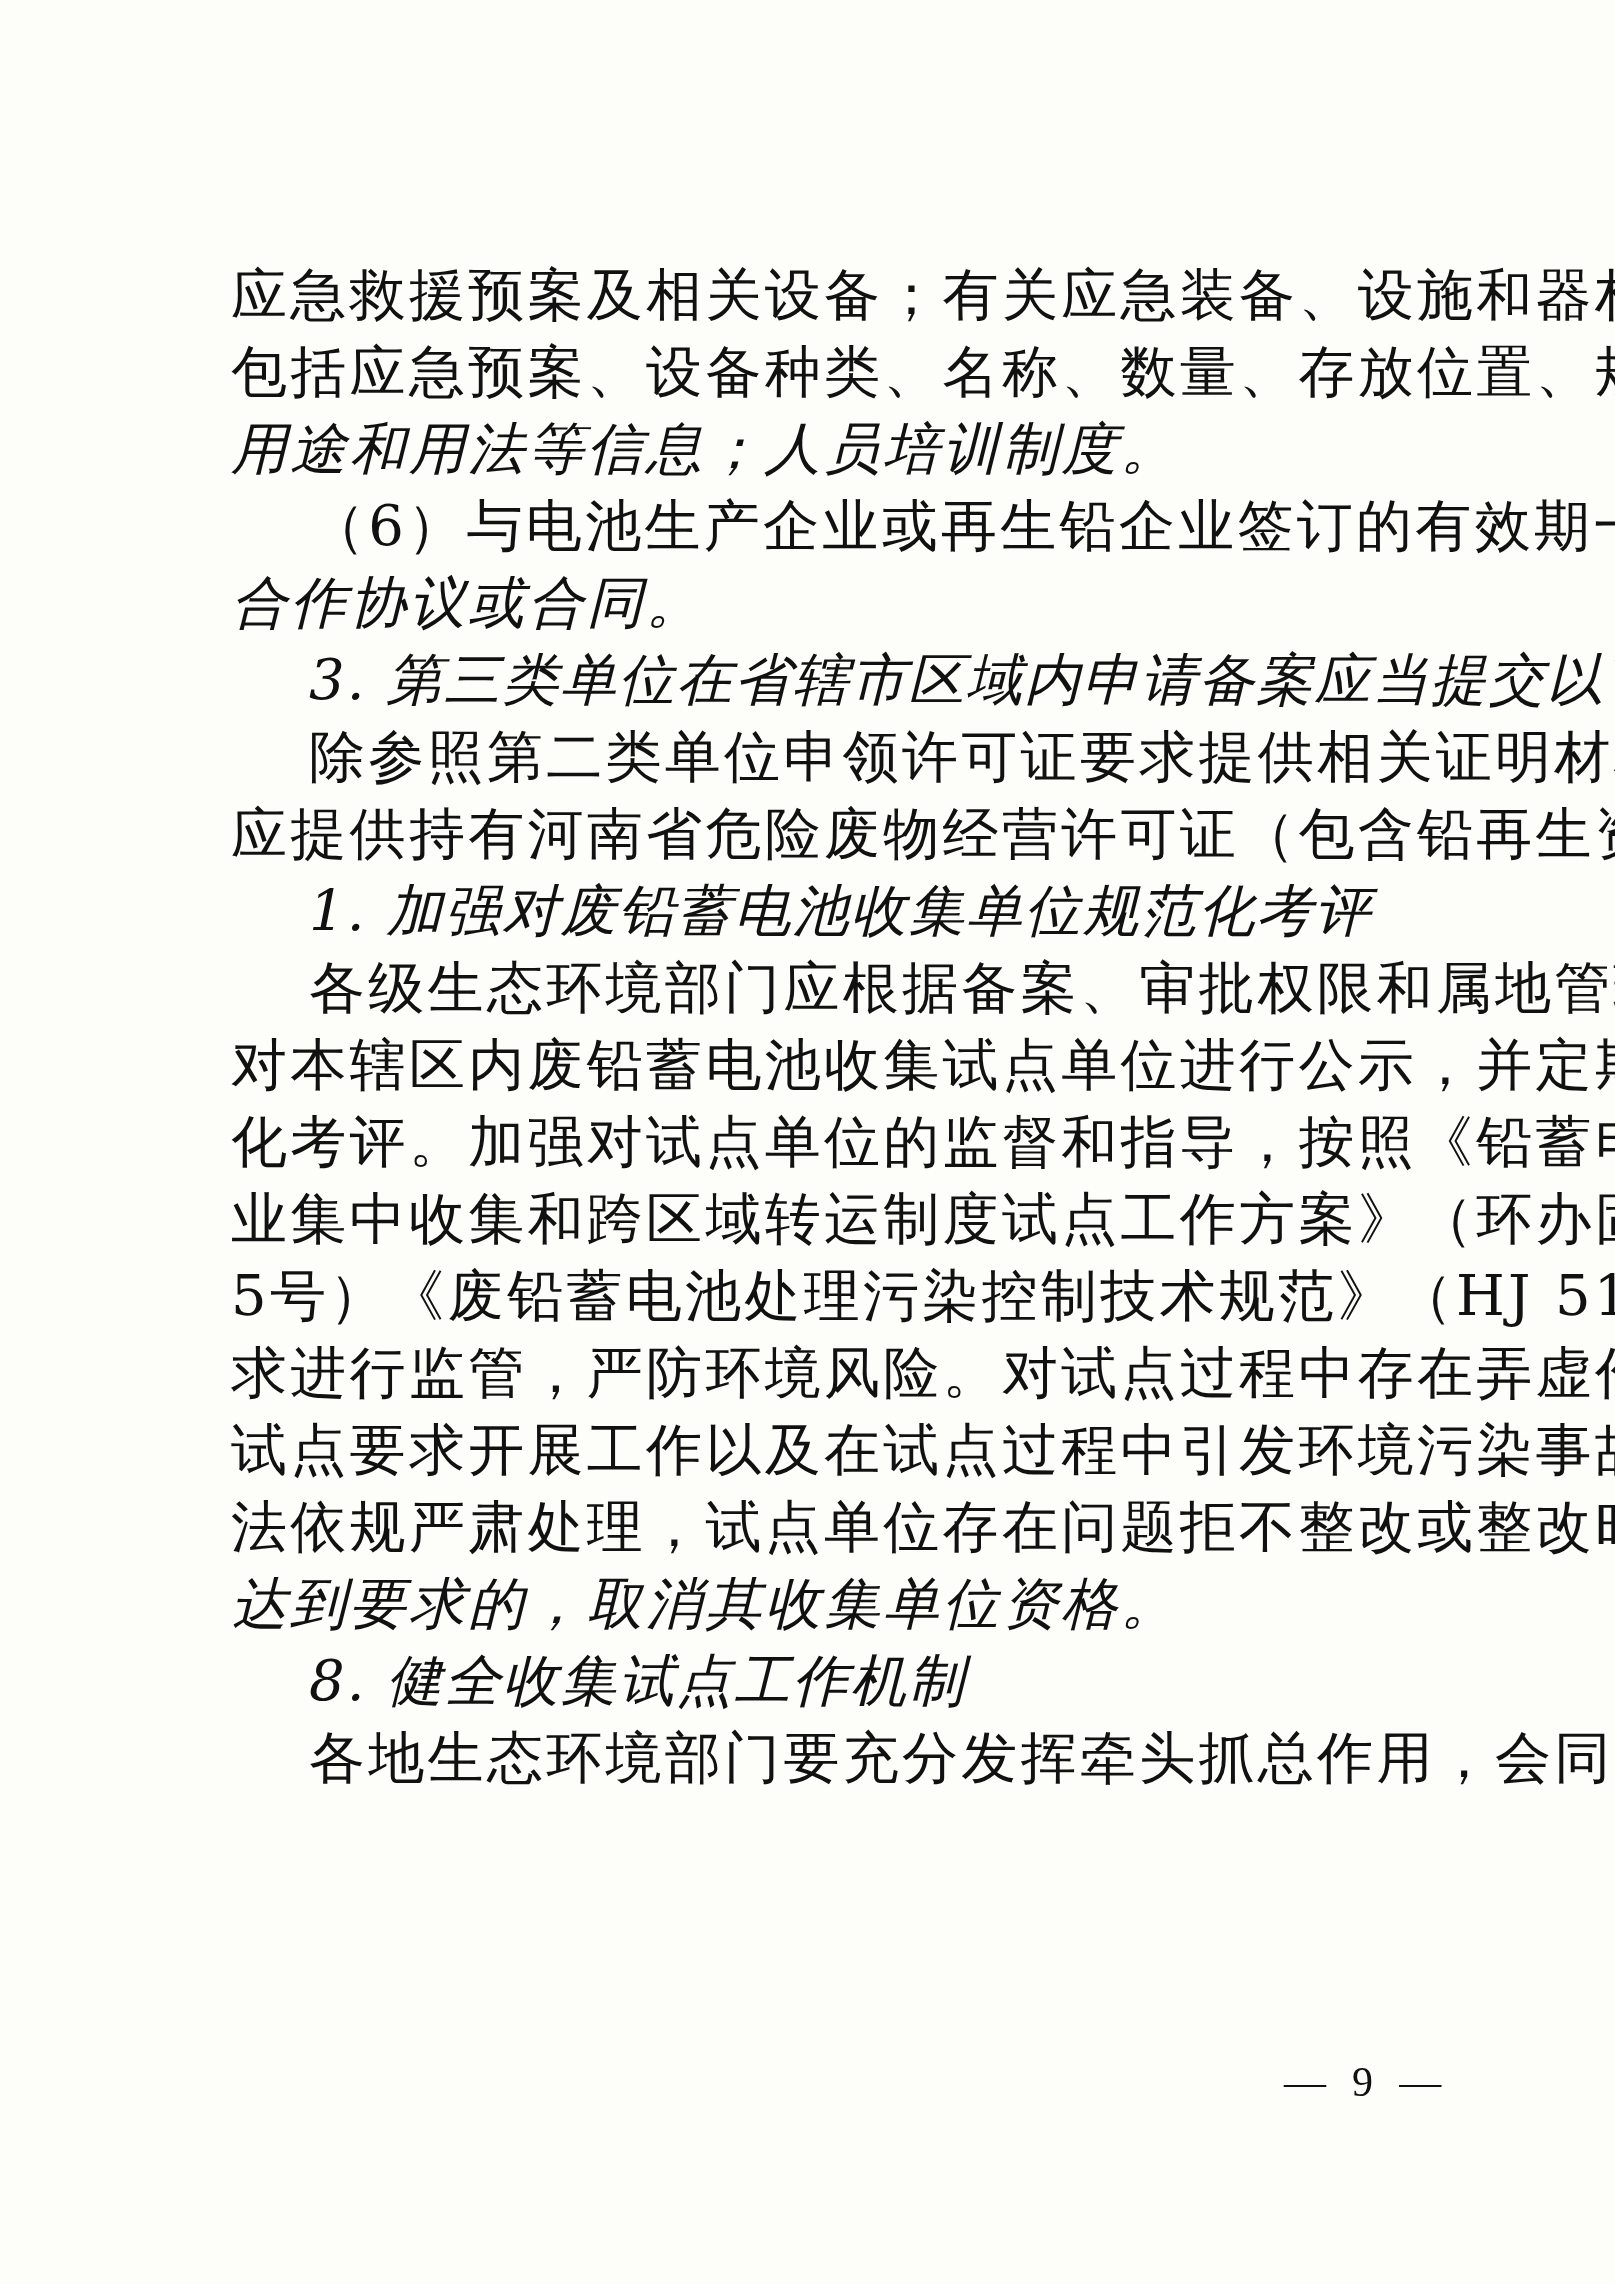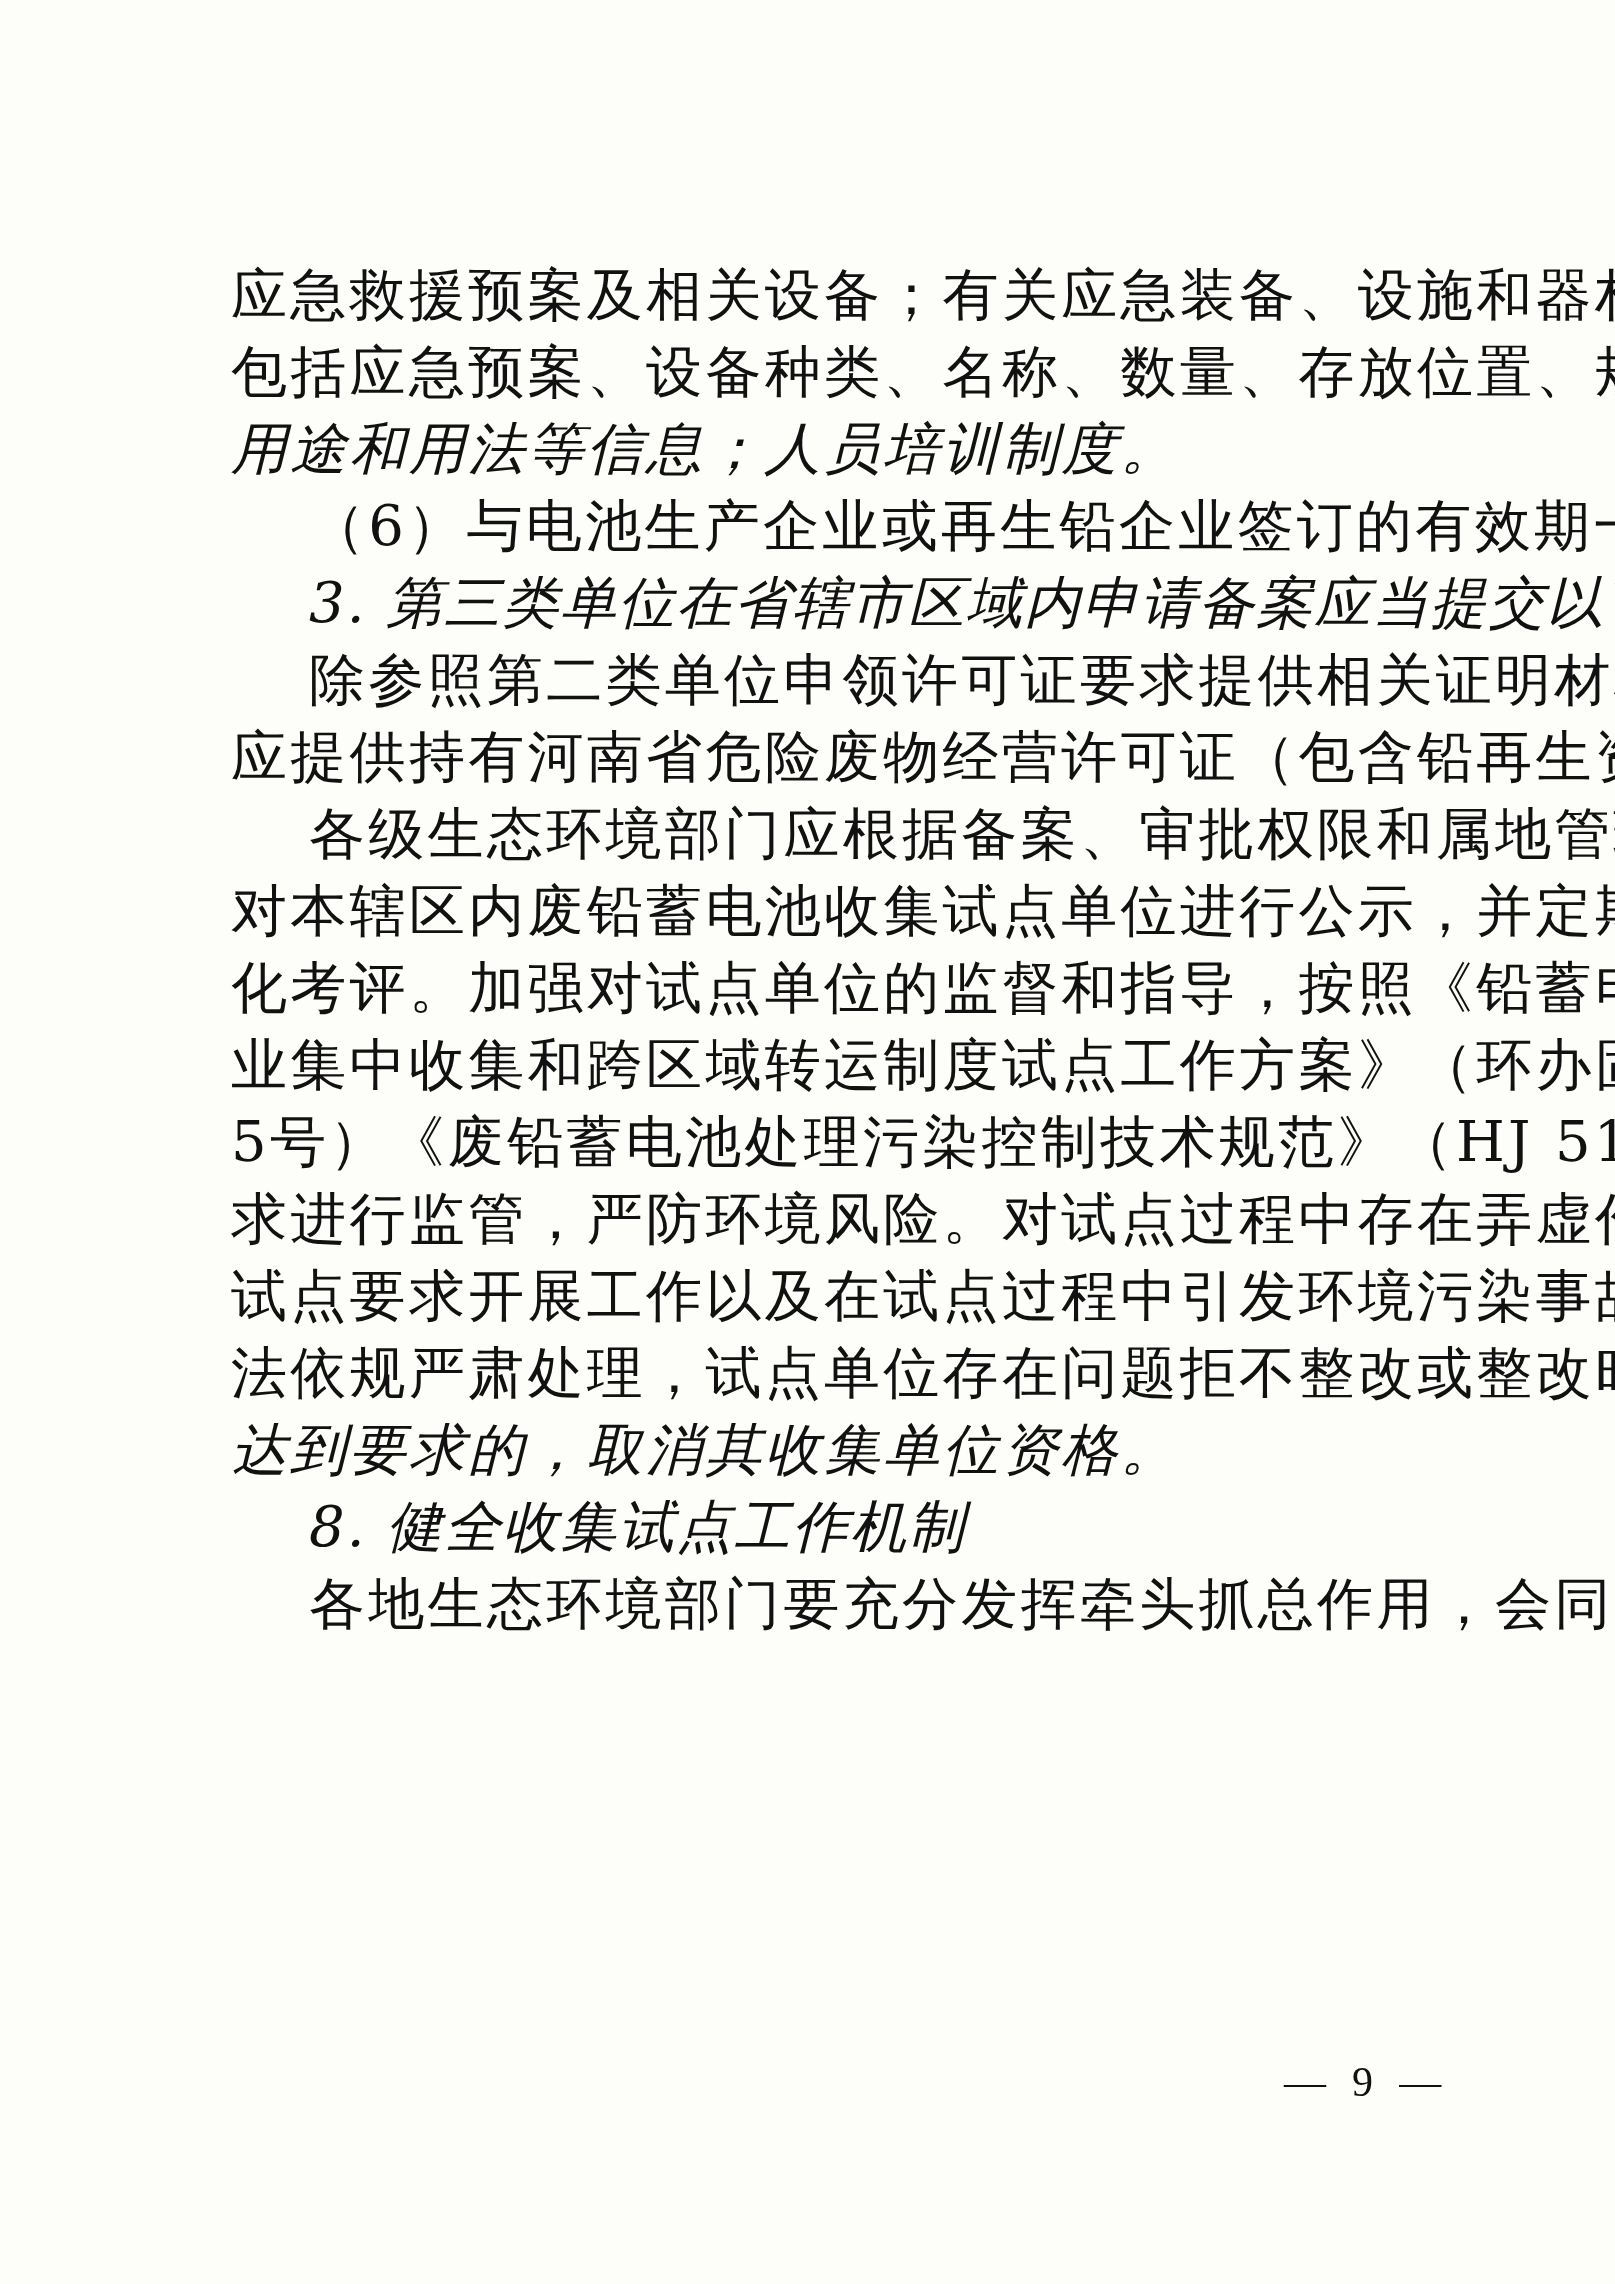--- a/index.html
+++ b/index.html
@@ -63,32 +63,36 @@
 <div class="page">
 
   <div>
     <span class="line">应急救援预案及相关设备；有关应急装备、设施和器材的清单，</span>
     <span class="line">包括应急预案、设备种类、名称、数量、存放位置、规格、性能、</span>
     <span class="line last">用途和用法等信息；人员培训制度。</span>
   </div>
 
   <div>
     <span class="line indent">（6）与电池生产企业或再生铅企业签订的有效期一年以上</span>
+    <span class="line last">合作协议或合同。</span>
   </div>
 
   <div>
     <span class="line indent last heading-kai">3. 第三类单位在省辖市区域内申请备案应当提交以下材料：</span>
   </div>
 
   <div>
     <span class="line indent">除参照第二类单位申领许可证要求提供相关证明材料外，还</span>
     <span class="line">应提供持有河南省危险废物经营许可证（包含铅再生资质）的企</span>
   </div>
 
 
+  <div>
+    <span class="line indent last heading-kai">1. 加强对废铅蓄电池收集单位规范化考评</span>
+  </div>
 
   <div>
     <span class="line indent">各级生态环境部门应根据备案、审批权限和属地管理原则，</span>
     <span class="line">对本辖区内废铅蓄电池收集试点单位进行公示，并定期开展规范</span>
     <span class="line">化考评。加强对试点单位的监督和指导，按照《铅蓄电池生产企</span>
     <span class="line">业集中收集和跨区域转运制度试点工作方案》（环办固体〔2019〕</span>
     <span class="line">5号）《废铅蓄电池处理污染控制技术规范》（HJ 519-2020）等要</span>
     <span class="line">求进行监管，严防环境风险。对试点过程中存在弄虚作假、未按</span>
     <span class="line">试点要求开展工作以及在试点过程中引发环境污染事故的，要依</span>
     <span class="line">法依规严肃处理，试点单位存在问题拒不整改或整改时限内不能</span>

